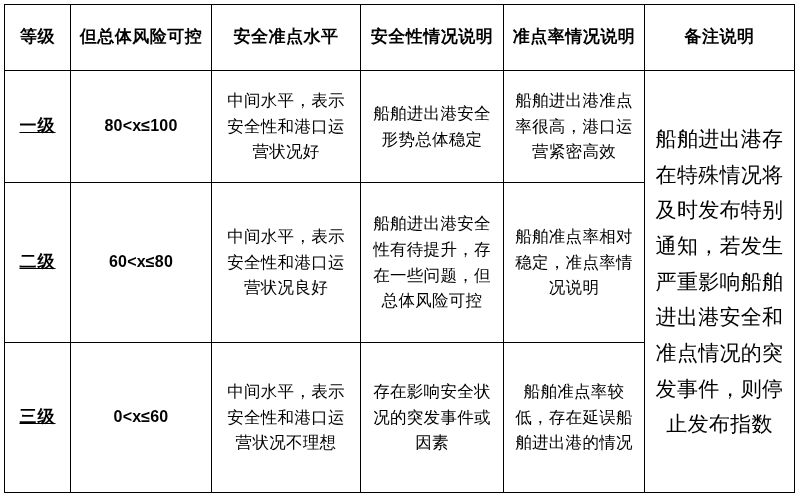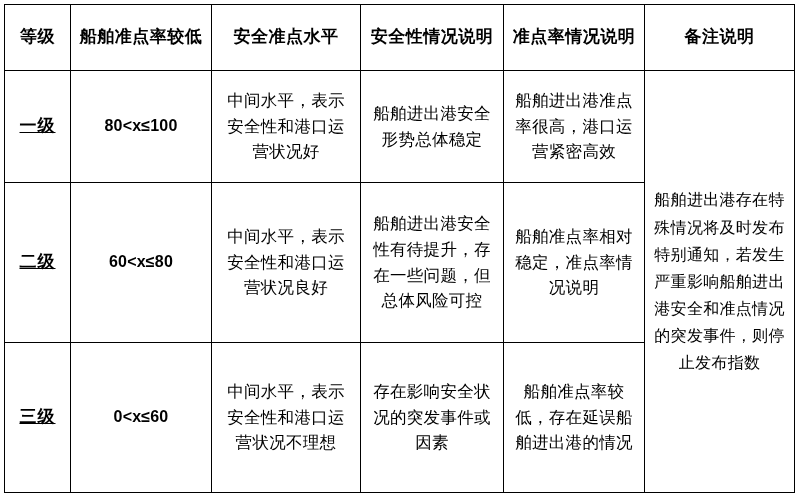--- a/index.html
+++ b/index.html
@@ -56,21 +56,21 @@
   }
   td.range-cell {
     font-size: 16px;
     letter-spacing: 0.2px;
     font-weight: bold;
   }
   td.text-cell {
     text-align: center;
   }
   td.remark-cell {
-    font-size: 16px;
+    font-size: 21px;
     line-height: 1.7;
   }
   
   col.c-level  { width: 66px; }
   col.c-range  { width: 141px; }
   col.c-safety { width: 149px; }
   col.c-sdesc  { width: 143px; }
   col.c-pdesc  { width: 141px; }
   col.c-remark { width: 150px; }
 
@@ -87,21 +87,21 @@
       <col class="c-level">
       <col class="c-range">
       <col class="c-safety">
       <col class="c-sdesc">
       <col class="c-pdesc">
       <col class="c-remark">
     </colgroup>
     <thead>
       <tr>
         <th>等级</th>
-        <th>船舶准点率较低</th>
+        <th>但总体风险可控</th>
         <th>安全准点水平</th>
         <th>安全性情况说明</th>
         <th>准点率情况说明</th>
         <th>备注说明</th>
       </tr>
     </thead>
     <tbody>
       <tr class="row-1">
         <td class="level-cell">一级</td>
         <td class="range-cell">80&lt;x≤100</td>

